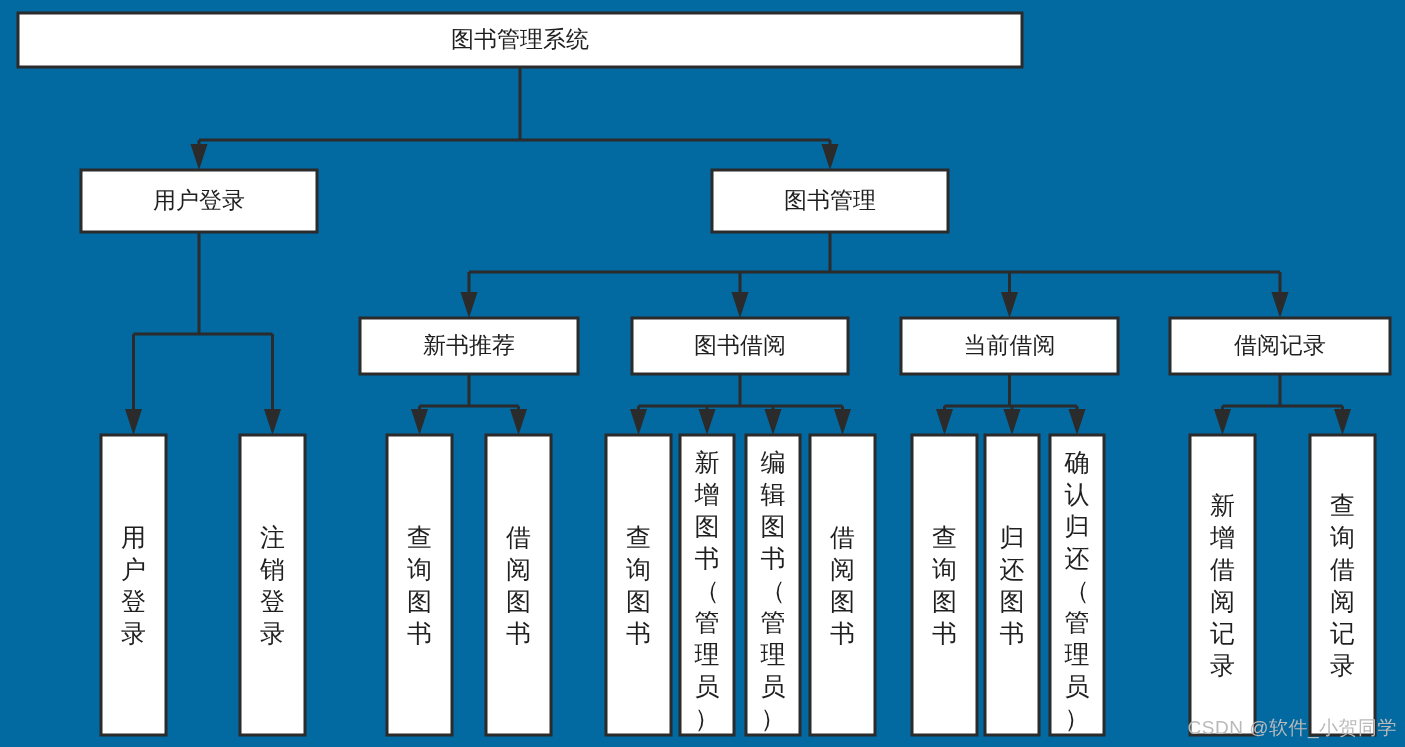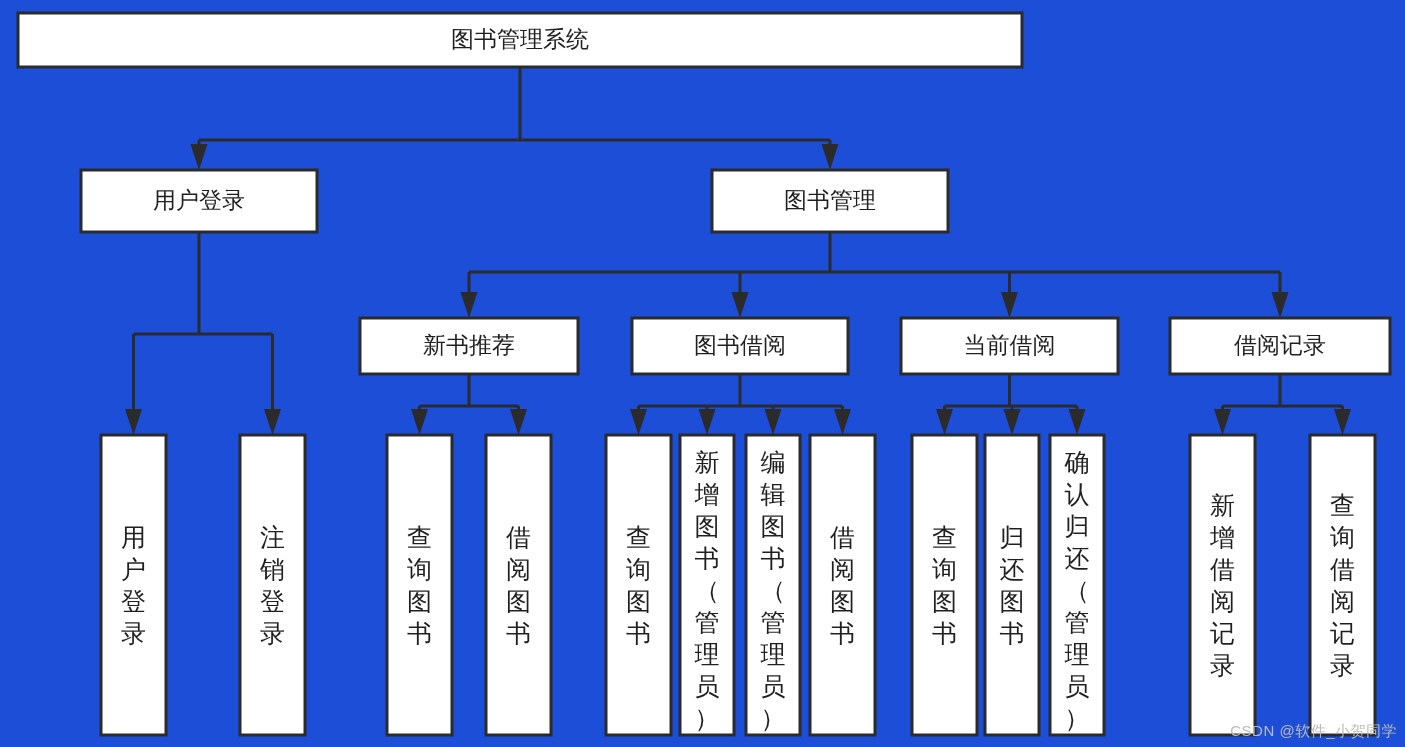--- a/index.html
+++ b/index.html
@@ -10,21 +10,21 @@
   body {
     width: 1405px;
     height: 747px;
     font-family: "Liberation Sans", "DejaVu Sans", sans-serif;
     overflow: hidden;
   }
   #diagram-root {
     position: relative;
     width: 1405px;
     height: 747px;
-    background: #1d4ed8;
+    background: #0369a1;
   }
   svg.flow {
     position: absolute;
     top: 0;
     left: 0;
     width: 1405px;
     height: 747px;
   }
   .node-box {
     fill: #ffffff;
@@ -52,21 +52,21 @@
     font-family: "Liberation Sans", "DejaVu Sans", sans-serif;
     font-size: 25px;
     fill: #1f1f1f;
     text-anchor: middle;
   }
   .watermark {
     position: absolute;
     right: 8px;
     bottom: 6px;
     font-family: "Liberation Sans", "DejaVu Sans", sans-serif;
-    font-size: 15px;
+    font-size: 19px;
     color: #b9b9b9;
     white-space: nowrap;
     letter-spacing: 0.5px;
     user-select: none;
   }
 </style>
 </head>
 <body>
 
 <div id="diagram-root">

